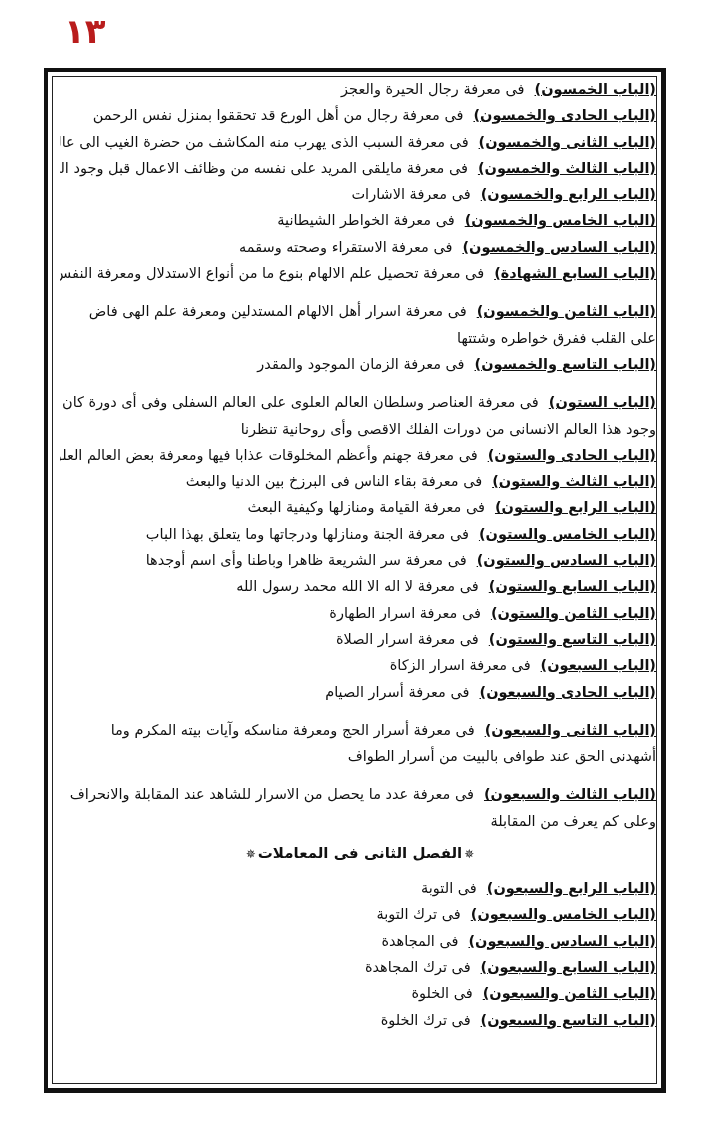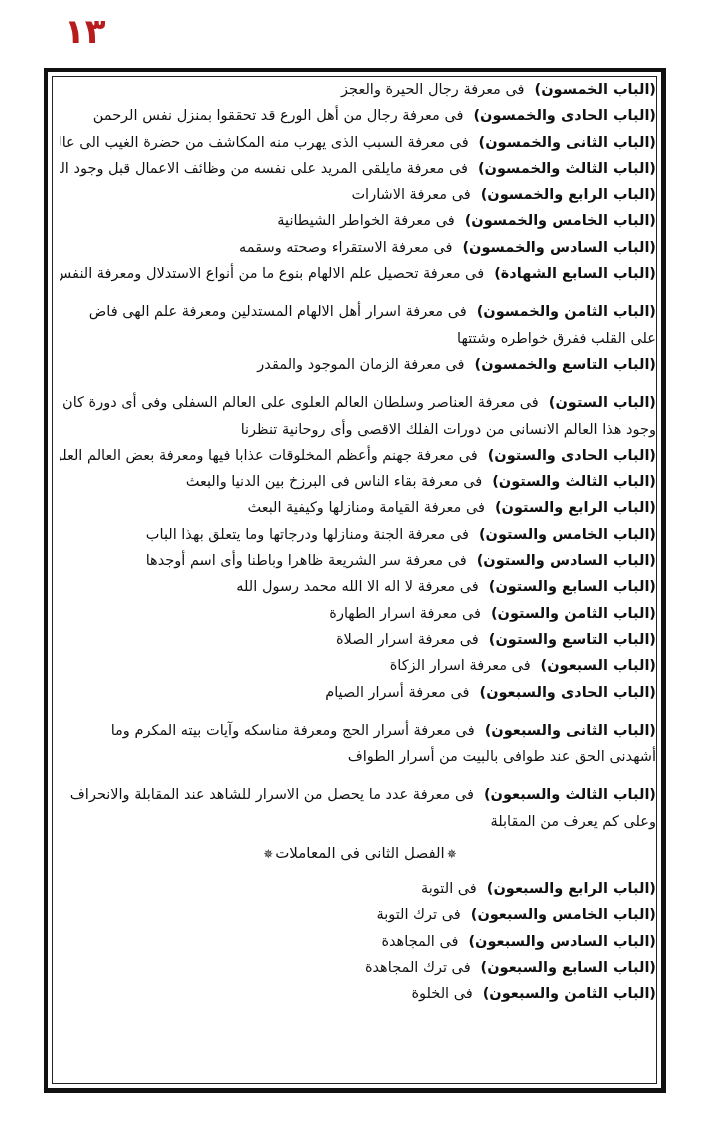--- a/index.html
+++ b/index.html
@@ -59,29 +59,30 @@
     white-space: nowrap;
     overflow: hidden;
     padding-right: 4px;
   }
   .entry.wrap {
     white-space: normal;
     margin-top: 12px;
   }
   .entry .chapter {
     font-weight: bold;
+    text-decoration: underline;
   }
   .entry .sep {
     display: inline-block;
     width: 10px;
   }
   .section-heading {
     text-align: center;
     font-size: 15px;
-    font-weight: normal;
+    font-weight: bold;
     line-height: 34px;
     margin: 2px 0 4px 0;
   }
   .section-heading .orn {
     font-size: 12px;
     padding: 0 2px;
   }
 </style>
 </head>
 <body>
@@ -176,14 +177,17 @@
   </div>
       <div class="entry">
     <span class="chapter">(الباب السادس والسبعون)</span><span class="sep"></span><span class="topic">فى المجاهدة</span>
   </div>
       <div class="entry">
     <span class="chapter">(الباب السابع والسبعون)</span><span class="sep"></span><span class="topic">فى ترك المجاهدة</span>
   </div>
       <div class="entry">
     <span class="chapter">(الباب الثامن والسبعون)</span><span class="sep"></span><span class="topic">فى الخلوة</span>
   </div>
+      <div class="entry">
+    <span class="chapter">(الباب التاسع والسبعون)</span><span class="sep"></span><span class="topic">فى ترك الخلوة</span>
+  </div>
     </div>
 </div>
 
 </body></html>

